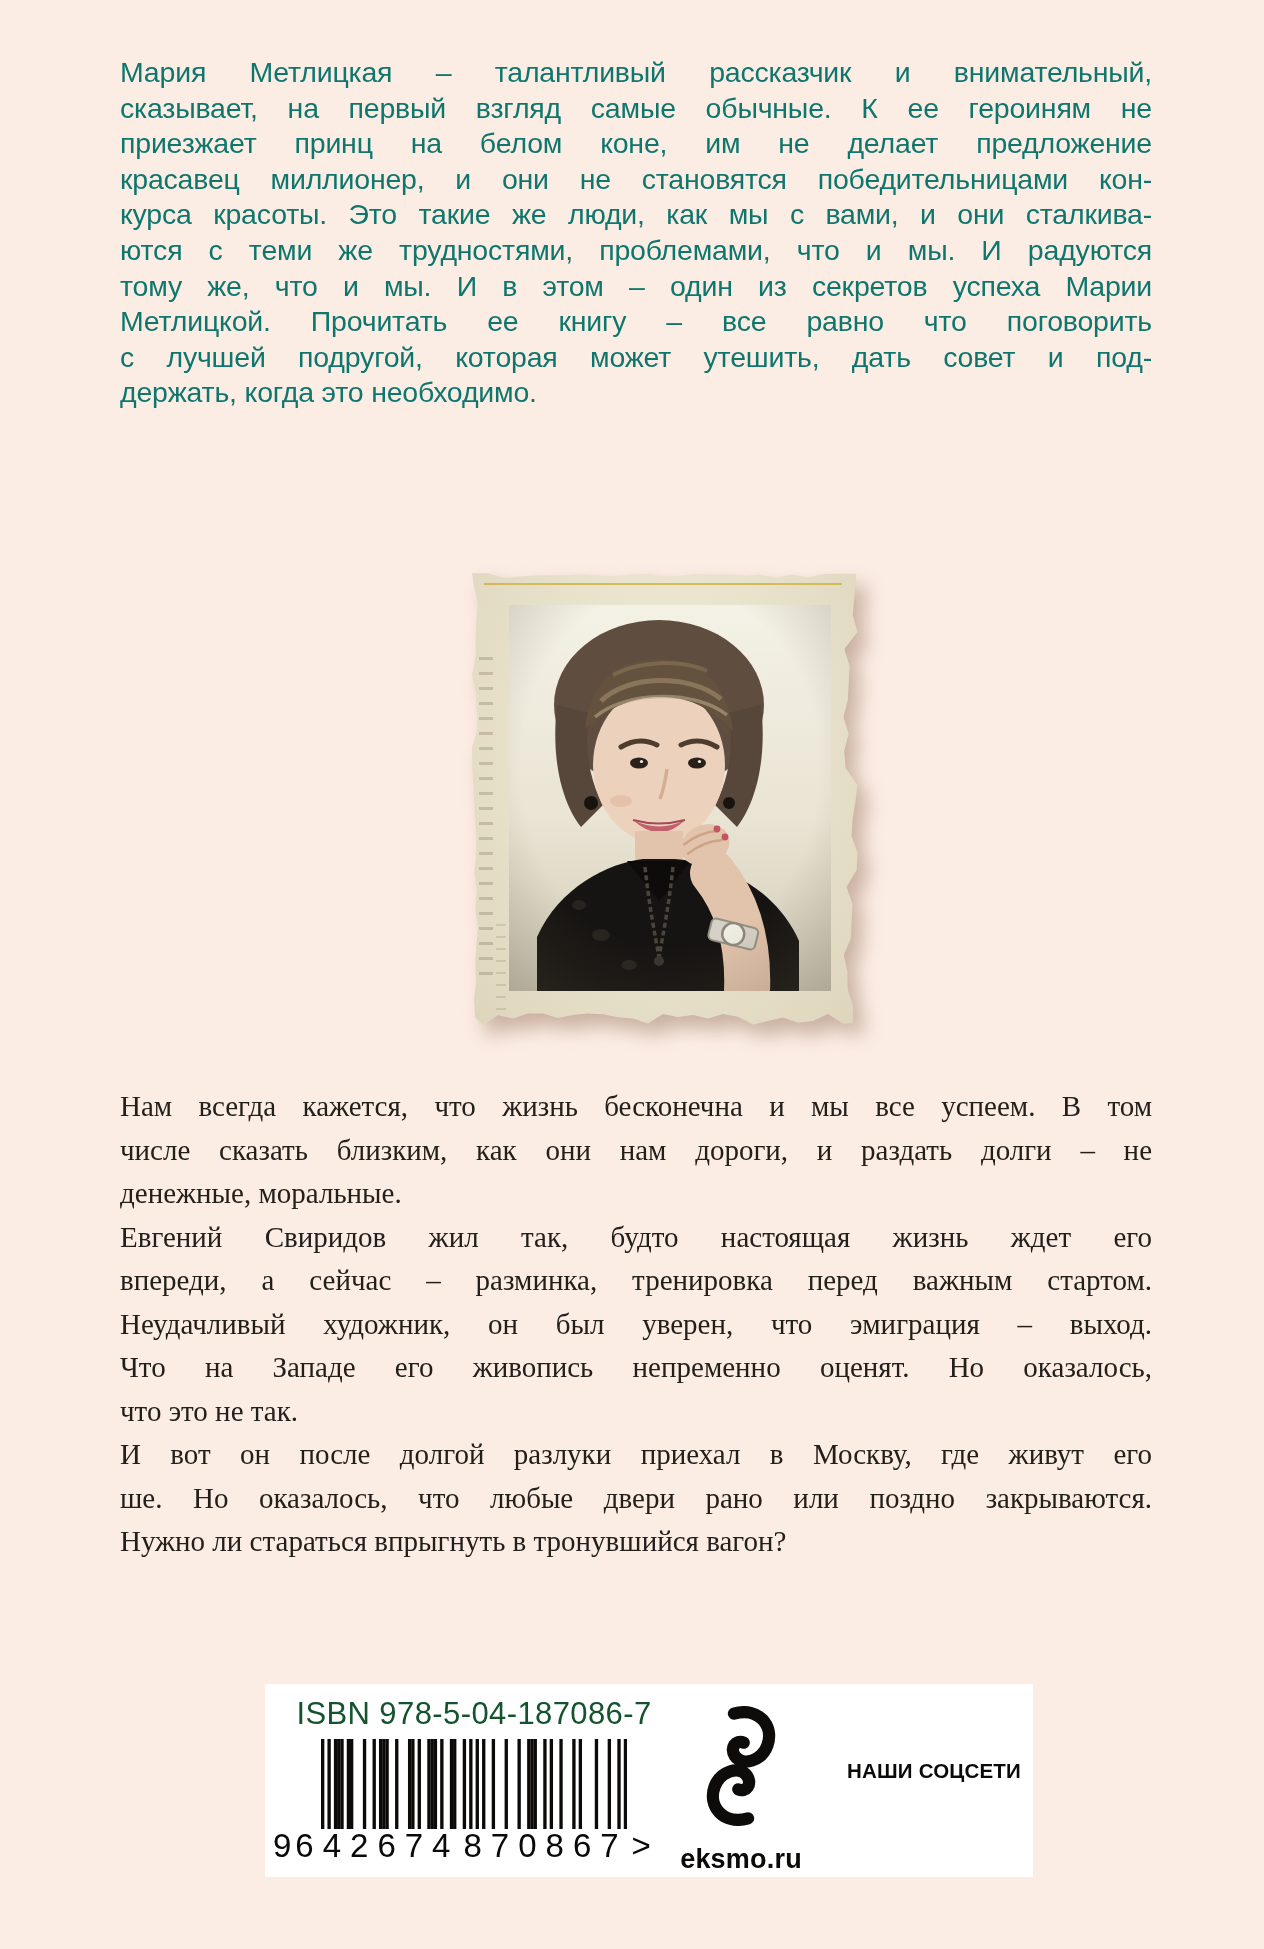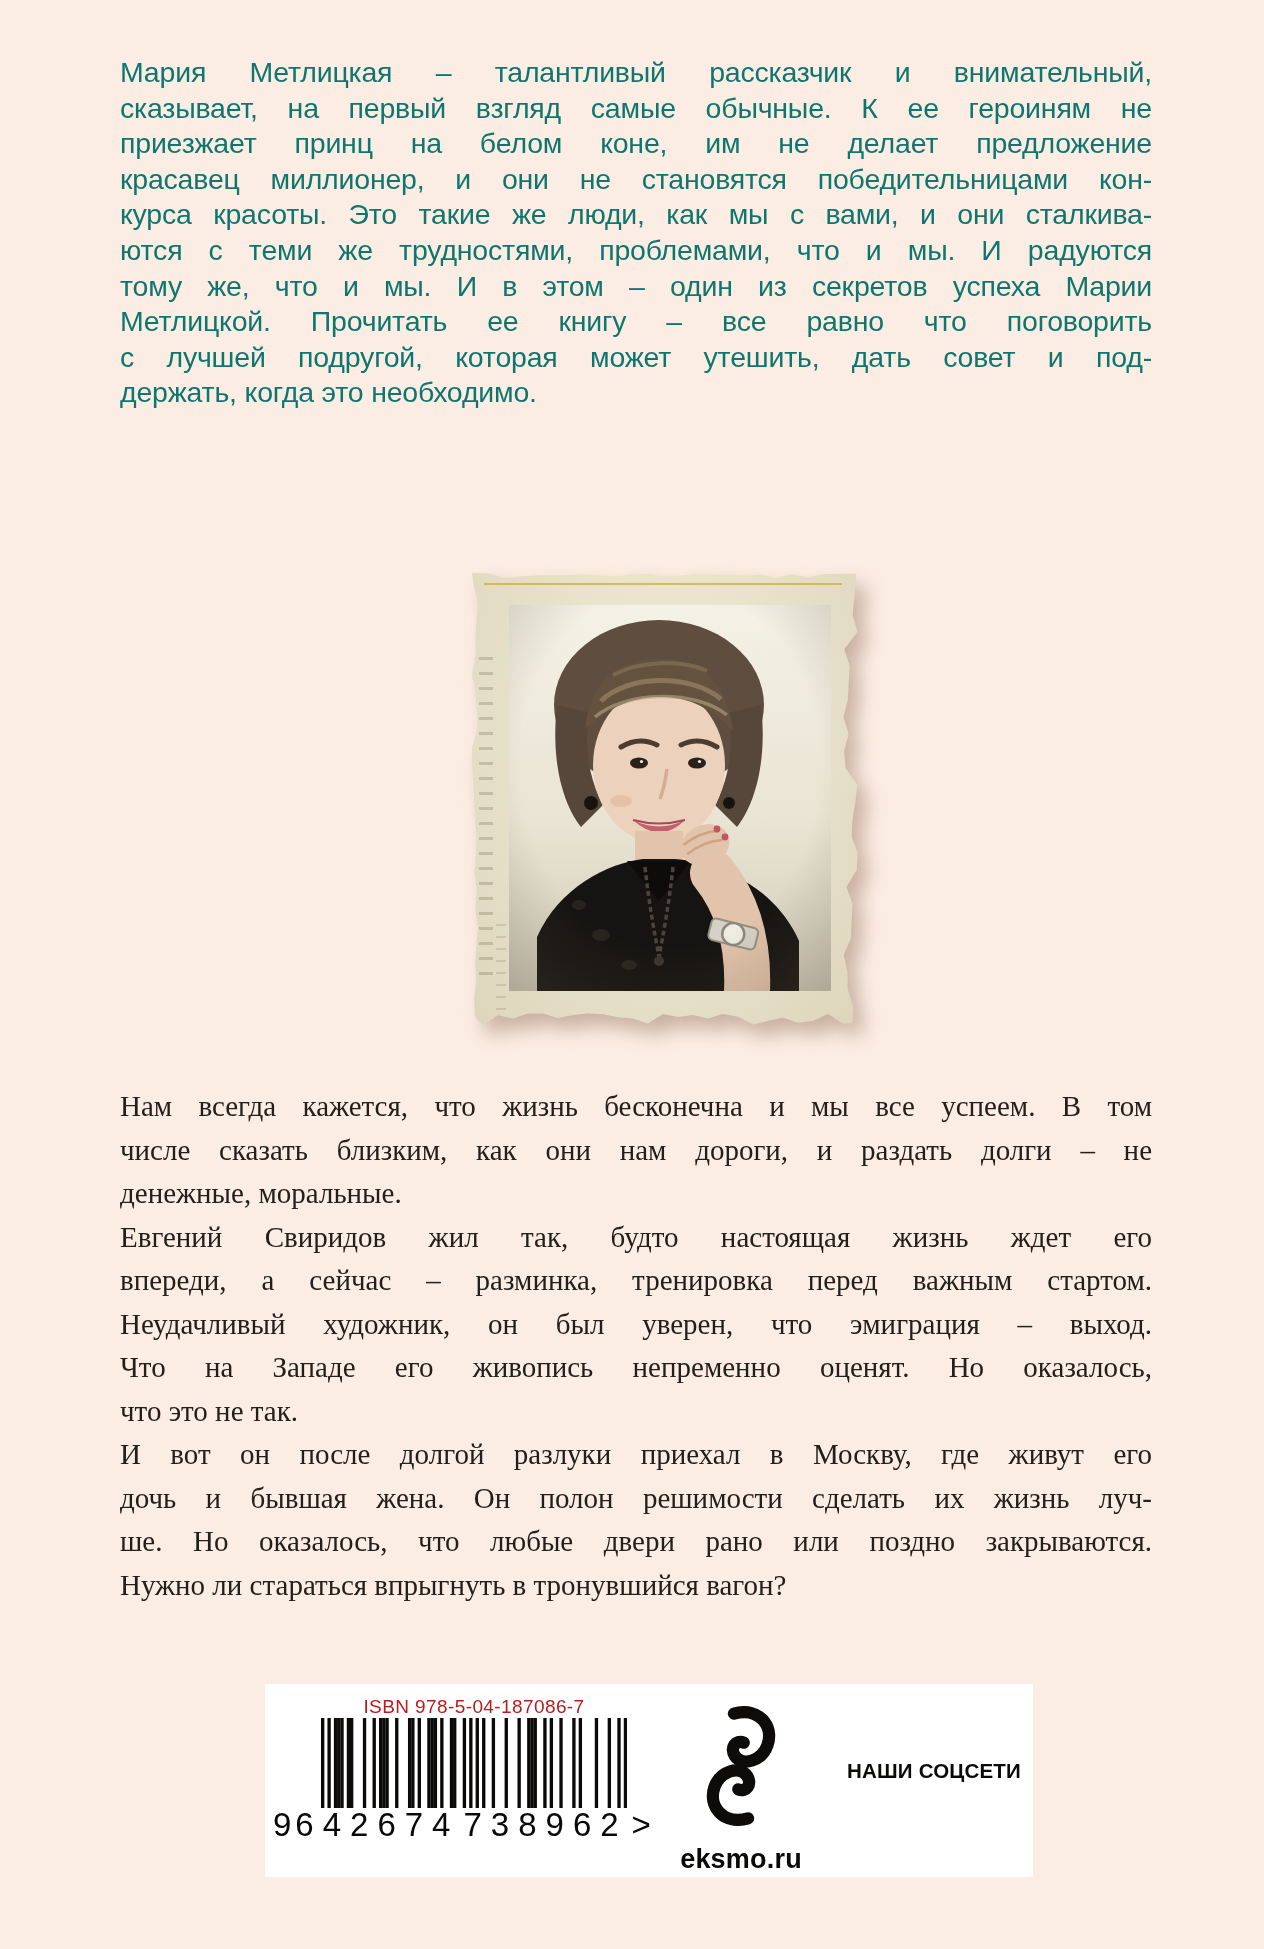--- a/index.html
+++ b/index.html
@@ -29,21 +29,21 @@
 
   
   .synopsis{position:absolute;left:120px;top:1085px;width:1032px;
             font-family:"Liberation Serif",serif;font-size:29px;line-height:43.5px;
             color:#23201c;}
 
   
   .footer-box{position:absolute;left:265px;top:1684px;width:768px;height:193px;background:#ffffff;
               display:flex;align-items:flex-start;}
   .barcode-block{margin-left:56px;margin-top:12px;width:306px;display:flex;flex-direction:column;align-items:center;}
-  .isbn{font-size:19px;letter-spacing:.4px;color:#b91c1c;white-space:nowrap;}
+  .isbn{font-size:31px;letter-spacing:.4px;color:#14532d;white-space:nowrap;margin-bottom:7px;}
   .barcode-svg{display:block;width:306px;height:114px;}
   .barcode-digits{position:relative;width:372px;margin-left:-34px;display:flex;justify-content:space-between;
                   align-items:flex-end;font-size:33px;color:#090909;margin-top:-24px;background:transparent;}
   .barcode-digits span{background:#fff;padding:0 2px;line-height:1;}
   .bd-group{letter-spacing:9px;}
   .eksmo-block{margin-left:54px;margin-top:22px;width:120px;display:flex;flex-direction:column;align-items:center;gap:8px;}
   .eksmo-logo{width:88px;height:120px;display:block;}
   .eksmo-url{font-size:27px;font-weight:700;color:#0b0a09;margin-top:10px;letter-spacing:.2px;}
   .qr-block{margin-left:46px;margin-top:8px;width:160px;display:flex;flex-direction:row;align-items:center;}
   .qr-label{font-size:20.5px;font-weight:700;color:#0b0a09;letter-spacing:.2px;white-space:nowrap;}
@@ -145,21 +145,20 @@
   <section class="synopsis">
       <div class="line">Нам всегда кажется, что жизнь бесконечна и мы все успеем. В том</div>
       <div class="line">числе сказать близким, как они нам дороги, и раздать долги – не</div>
       <div class="line para-end">денежные, моральные.</div>
       <div class="line">Евгений Свиридов жил так, будто настоящая жизнь ждет его</div>
       <div class="line">впереди, а сейчас – разминка, тренировка перед важным стартом.</div>
       <div class="line">Неудачливый художник, он был уверен, что эмиграция – выход.</div>
       <div class="line">Что на Западе его живопись непременно оценят. Но оказалось,</div>
       <div class="line para-end">что это не так.</div>
       <div class="line">И вот он после долгой разлуки приехал в Москву, где живут его</div>
-      <div class="line">дочь и бывшая жена. Он полон решимости сделать их жизнь луч-</div>
       <div class="line">ше. Но оказалось, что любые двери рано или поздно закрываются.</div>
       <div class="line para-end">Нужно ли стараться впрыгнуть в тронувшийся вагон?</div>
     </section>
 
   <footer class="footer-box">
 
     <div class="barcode-block">
       <div class="isbn">ISBN 978-5-04-187086-7</div>
       <svg class="barcode-svg" viewBox="0 0 306 114" preserveAspectRatio="none">
           <rect x="0.00" y="0" width="3.34" height="114" fill="#0b0a09"></rect>
@@ -200,21 +199,21 @@
           <rect x="251.24" y="0" width="3.34" height="99" fill="#0b0a09"></rect>
           <rect x="257.68" y="0" width="3.34" height="99" fill="#0b0a09"></rect>
           <rect x="273.79" y="0" width="3.34" height="99" fill="#0b0a09"></rect>
           <rect x="286.67" y="0" width="3.34" height="99" fill="#0b0a09"></rect>
           <rect x="296.34" y="0" width="3.34" height="114" fill="#0b0a09"></rect>
           <rect x="302.78" y="0" width="3.34" height="114" fill="#0b0a09"></rect>
         </svg>
       <div class="barcode-digits">
         <span>9</span>
         <span class="bd-group">642674</span>
-        <span class="bd-group">738962</span>
+        <span class="bd-group">870867</span>
         <span>&gt;</span>
       </div>
     </div>
 
     <div class="eksmo-block">
       <svg class="eksmo-logo" viewBox="0 0 100 135">
         <path d="M42,8 C70,0 88,22 80,44 C74,61 52,69 43,56 C37,47 44,37 53,41" stroke="#0d0c0a" stroke-width="14" fill="none" stroke-linecap="round"></path>
         <path d="M58,127 C30,135 12,113 20,91 C26,74 48,66 57,79 C63,88 56,98 47,94" stroke="#0d0c0a" stroke-width="14" fill="none" stroke-linecap="round"></path>
       </svg>
       <div class="eksmo-url">eksmo.ru</div>

